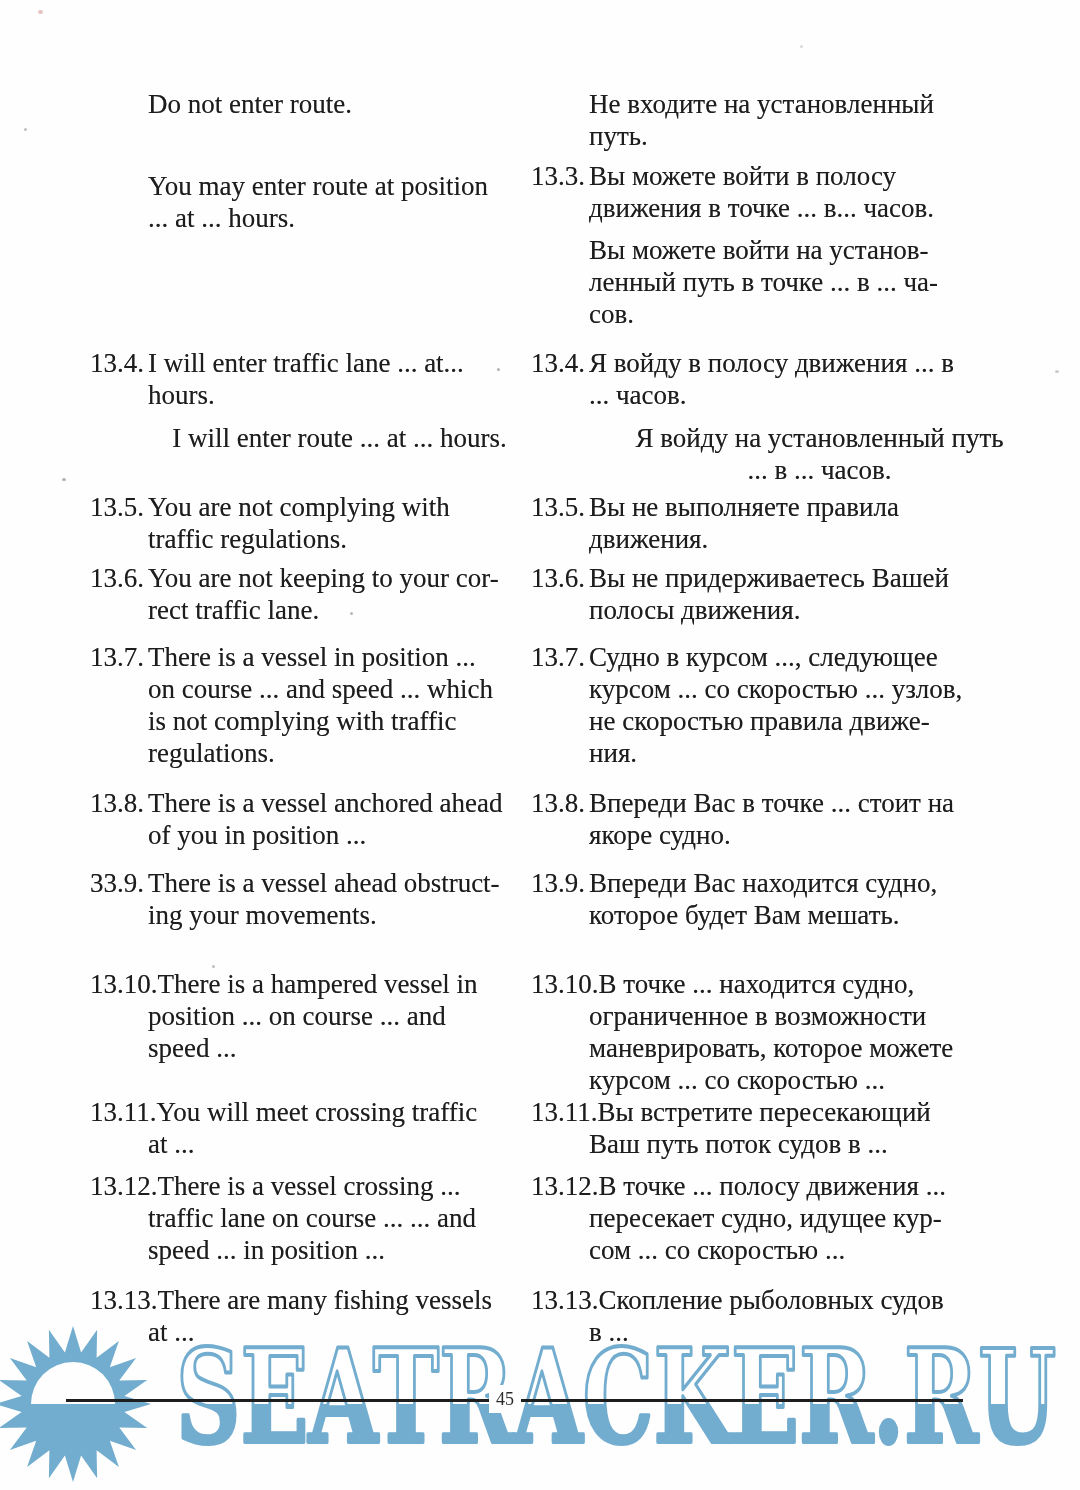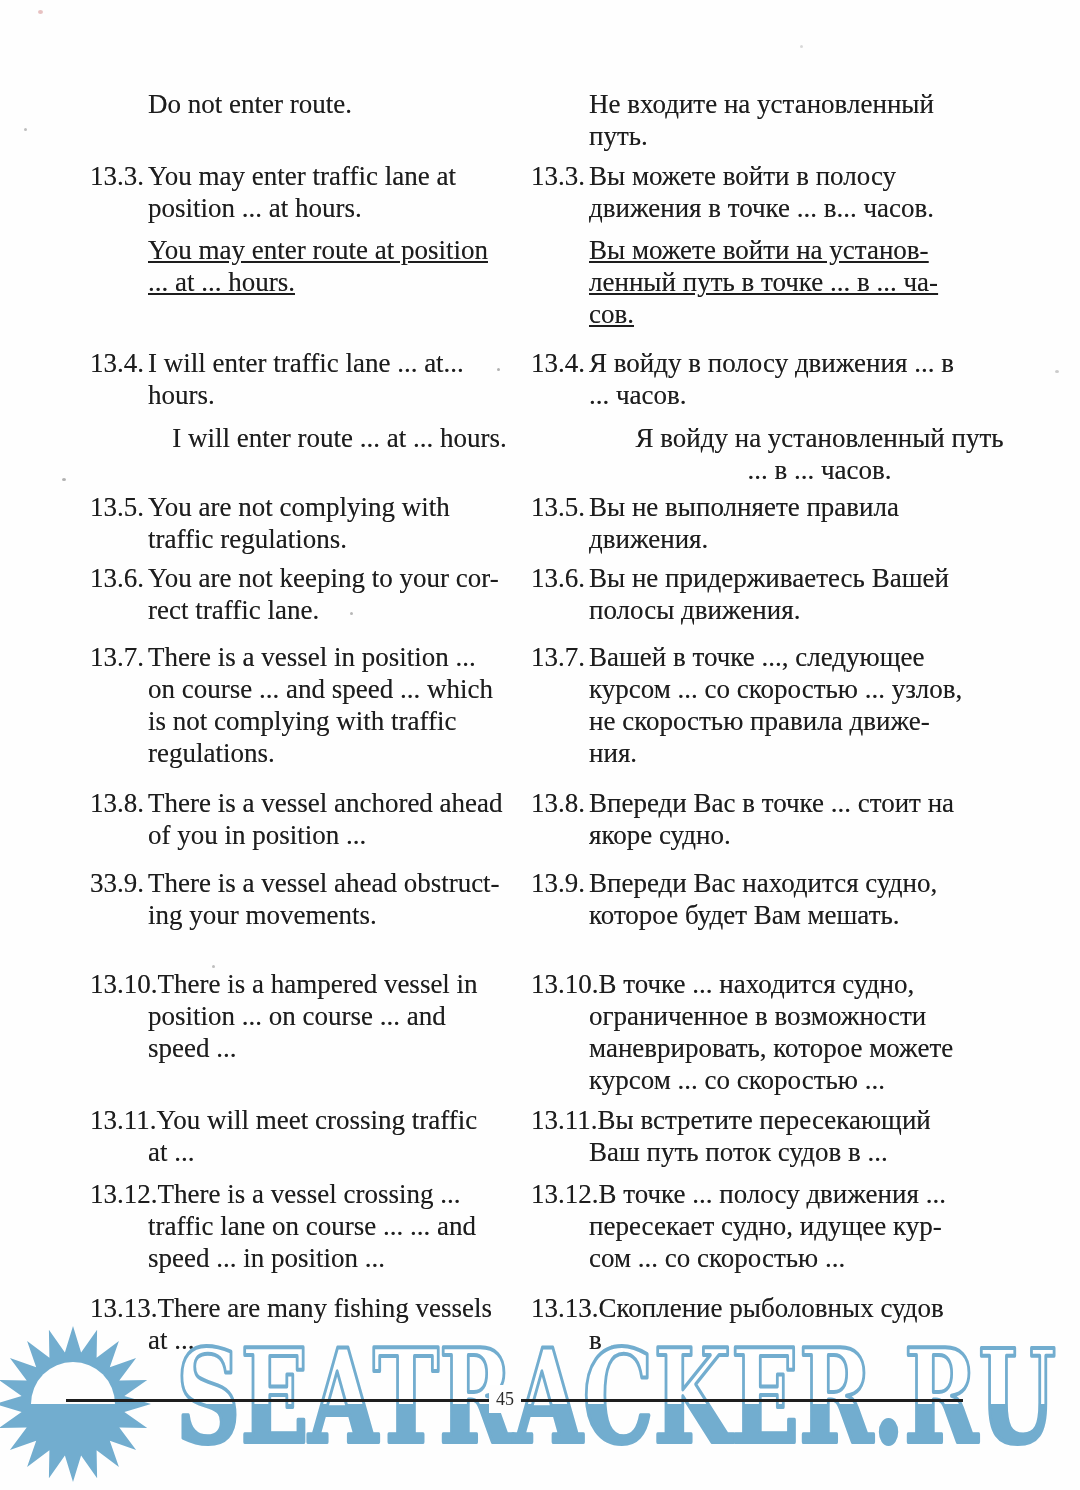--- a/index.html
+++ b/index.html
@@ -27,21 +27,21 @@
     font-size:27px;
     line-height:32px;
     white-space:nowrap;
     text-shadow:0 0 0.6px rgba(20,20,20,0.5);
   }
   .line.ind{padding-left:58px;}
   .num{
     display:inline-block;
     min-width:58px;
   }
-  .entry.cont{margin-top:10px;text-decoration:underline;}
+  .entry.cont{margin-top:10px;}
   .entry.cont2{margin-top:11px;text-align:center;}
   
   .footer{
     position:absolute;
     left:0;top:1324px;
     width:1080px;height:166px;
   }
   .sun{position:absolute;left:-7px;top:0px;width:160px;height:160px;}
   .wm-text-svg{position:absolute;left:176px;top:14px;width:890px;height:120px;}
   .rule-line{
@@ -79,24 +79,20 @@
       <div class="cell">
         <div class="entry">
           <div class="line ind">Не входите на установленный</div>
           <div class="line ind">путь.</div>
         </div>
       </div>
     </div>
 
     <div class="row" style="margin-top:8px">
       <div class="cell">
-        <div class="entry">
-          <div class="line"><span class="num">13.3.</span><span>You may enter traffic lane at</span></div>
-          <div class="line ind">position ... at hours.</div>
-        </div>
         <div class="entry cont">
           <div class="line ind">You may enter route at position</div>
           <div class="line ind">... at ... hours.</div>
         </div>
       </div>
       <div class="cell">
         <div class="entry">
           <div class="line"><span class="num">13.3.</span><span>Вы можете войти в полосу</span></div>
           <div class="line ind">движения в точке ... в... часов.</div>
         </div>
@@ -164,21 +160,21 @@
       <div class="cell">
         <div class="entry">
           <div class="line"><span class="num">13.7.</span><span>There is a vessel in position ...</span></div>
           <div class="line ind">on course ... and speed ... which</div>
           <div class="line ind">is not complying with traffic</div>
           <div class="line ind">regulations.</div>
         </div>
       </div>
       <div class="cell">
         <div class="entry">
-          <div class="line"><span class="num">13.7.</span><span>Вашей в точке ..., следующее</span></div>
+          <div class="line"><span class="num">13.7.</span><span>Судно в курсом ..., следующее</span></div>
           <div class="line ind">курсом ... со скоростью ... узлов,</div>
           <div class="line ind">не скоростью правила движе-</div>
           <div class="line ind">ния.</div>
         </div>
       </div>
     </div>
 
     <div class="row" style="margin-top:18px">
       <div class="cell">
         <div class="entry">
@@ -220,21 +216,21 @@
       <div class="cell">
         <div class="entry">
           <div class="line"><span class="num">13.10.</span><span>В точке ... находится судно,</span></div>
           <div class="line ind">ограниченное в возможности</div>
           <div class="line ind">маневрировать, которое можете</div>
           <div class="line ind">курсом ... со скоростью ...</div>
         </div>
       </div>
     </div>
 
-    <div class="row" style="margin-top:8px">
+    <div class="row" style="">
       <div class="cell">
         <div class="entry">
           <div class="line"><span class="num">13.11.</span><span>You will meet crossing traffic</span></div>
           <div class="line ind">at ...</div>
         </div>
       </div>
       <div class="cell">
         <div class="entry">
           <div class="line"><span class="num">13.11.</span><span>Вы встретите пересекающий</span></div>
           <div class="line ind">Ваш путь поток судов в ...</div>

